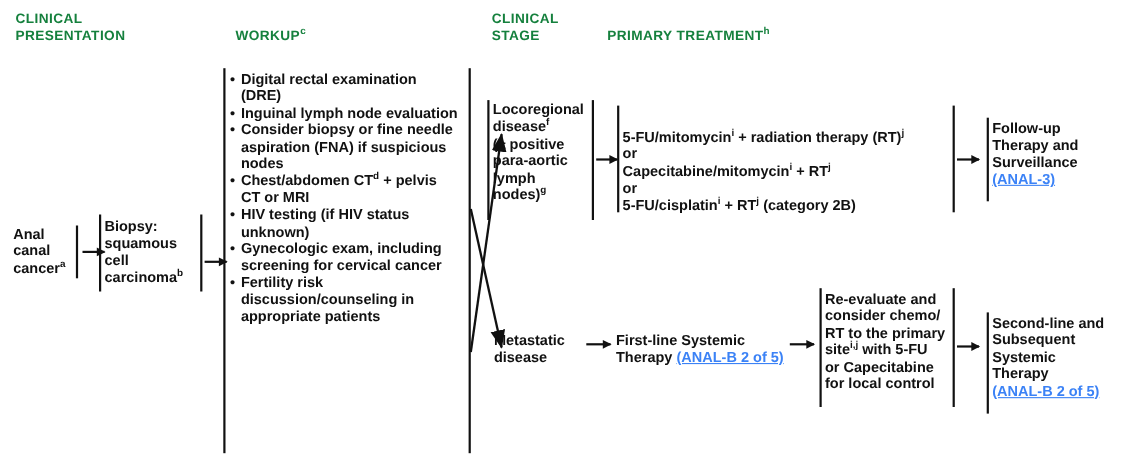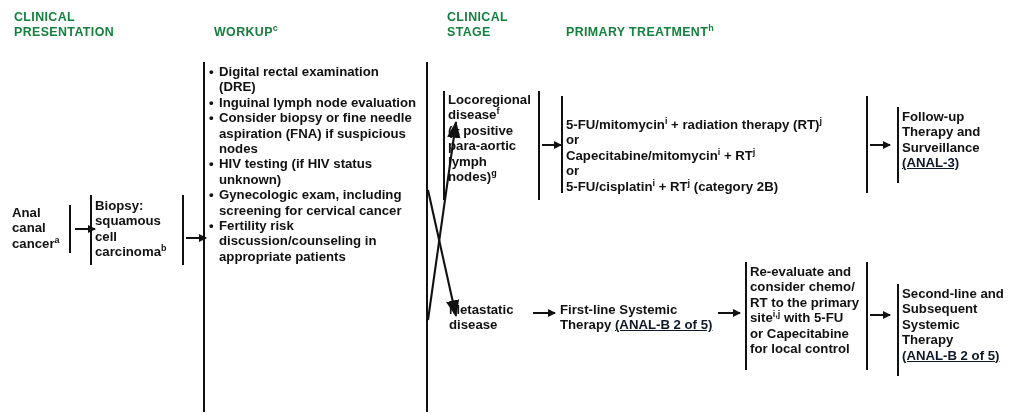--- a/index.html
+++ b/index.html
@@ -42,41 +42,41 @@
   ul.bullets li{
     position:relative;
     padding-left:10px;
     margin:0;
   }
   ul.bullets li:before{
     content:"\2022";
     position:absolute;left:0;top:0;
   }
   .lnk{
-    color:#0f172a;
+    color:#3b82f6;
     text-decoration:underline;
     font-weight:bold;
   }
   .sub{display:block;}
   svg.diag{position:absolute;left:0;top:0;overflow:visible;}
 </style>
 </head>
 <body>
 
 <div class="abs hdr" style="left:14px;top:10px;">CLINICAL
 PRESENTATION</div>
 
 <div class="abs hdr" style="left:214px;top:10px;text-align:center;">
   <span>WORKUP</span><sup>c</sup>
 </div>
 
 <div class="abs hdr" style="left:447px;top:10px;">CLINICAL
 STAGE</div>
 
-<div class="abs hdr" style="left:566px;top:10px;">
+<div class="abs hdr" style="left:552px;top:10px;">
   <span>PRIMARY TREATMENT</span><sup>h</sup>
 </div>
 
 <div class="abs blk" style="left:12px;top:205px;width:62px;">
   <span class="sub">Anal</span>
   <span class="sub">canal</span>
   <span class="sub"><span>cancer</span><sup>a</sup></span>
 </div>
 <div class="bar" style="left:69px;top:205px;height:48px;"></div>
 <div class="arrow-h" style="left:75px;top:228px;width:20px;"></div>
@@ -89,20 +89,21 @@
   <span class="sub"><span>carcinoma</span><sup>b</sup></span>
 </div>
 <div class="bar" style="left:182px;top:195px;height:70px;"></div>
 <div class="arrow-h" style="left:186px;top:237px;width:20px;"></div>
 
 <div class="bar" style="left:203px;top:62px;height:350px;"></div>
 <ul class="bullets abs blk" style="left:209px;top:64px;width:208px;">
   <li><span>Digital rectal examination (DRE)</span></li>
   <li><span>Inguinal lymph node evaluation</span></li>
   <li><span>Consider biopsy or fine needle aspiration (FNA) if suspicious nodes</span></li>
+  <li><span>Chest/abdomen CT</span><sup>d</sup><span> + pelvis CT or MRI</span></li>
   <li><span>HIV testing (if HIV status unknown)</span></li>
   <li><span>Gynecologic exam, including screening for cervical cancer</span></li>
   <li><span>Fertility risk discussion/counseling in appropriate patients</span></li>
 </ul>
 <div class="bar" style="left:426px;top:62px;height:350px;"></div>
 
 <svg class="diag" width="1024" height="419">
   <defs>
     <marker id="ah" markerWidth="9" markerHeight="9" refX="7.5" refY="3.2" orient="auto">
       <path d="M0,0 L8,3.2 L0,6.4 z" fill="#111"></path>

